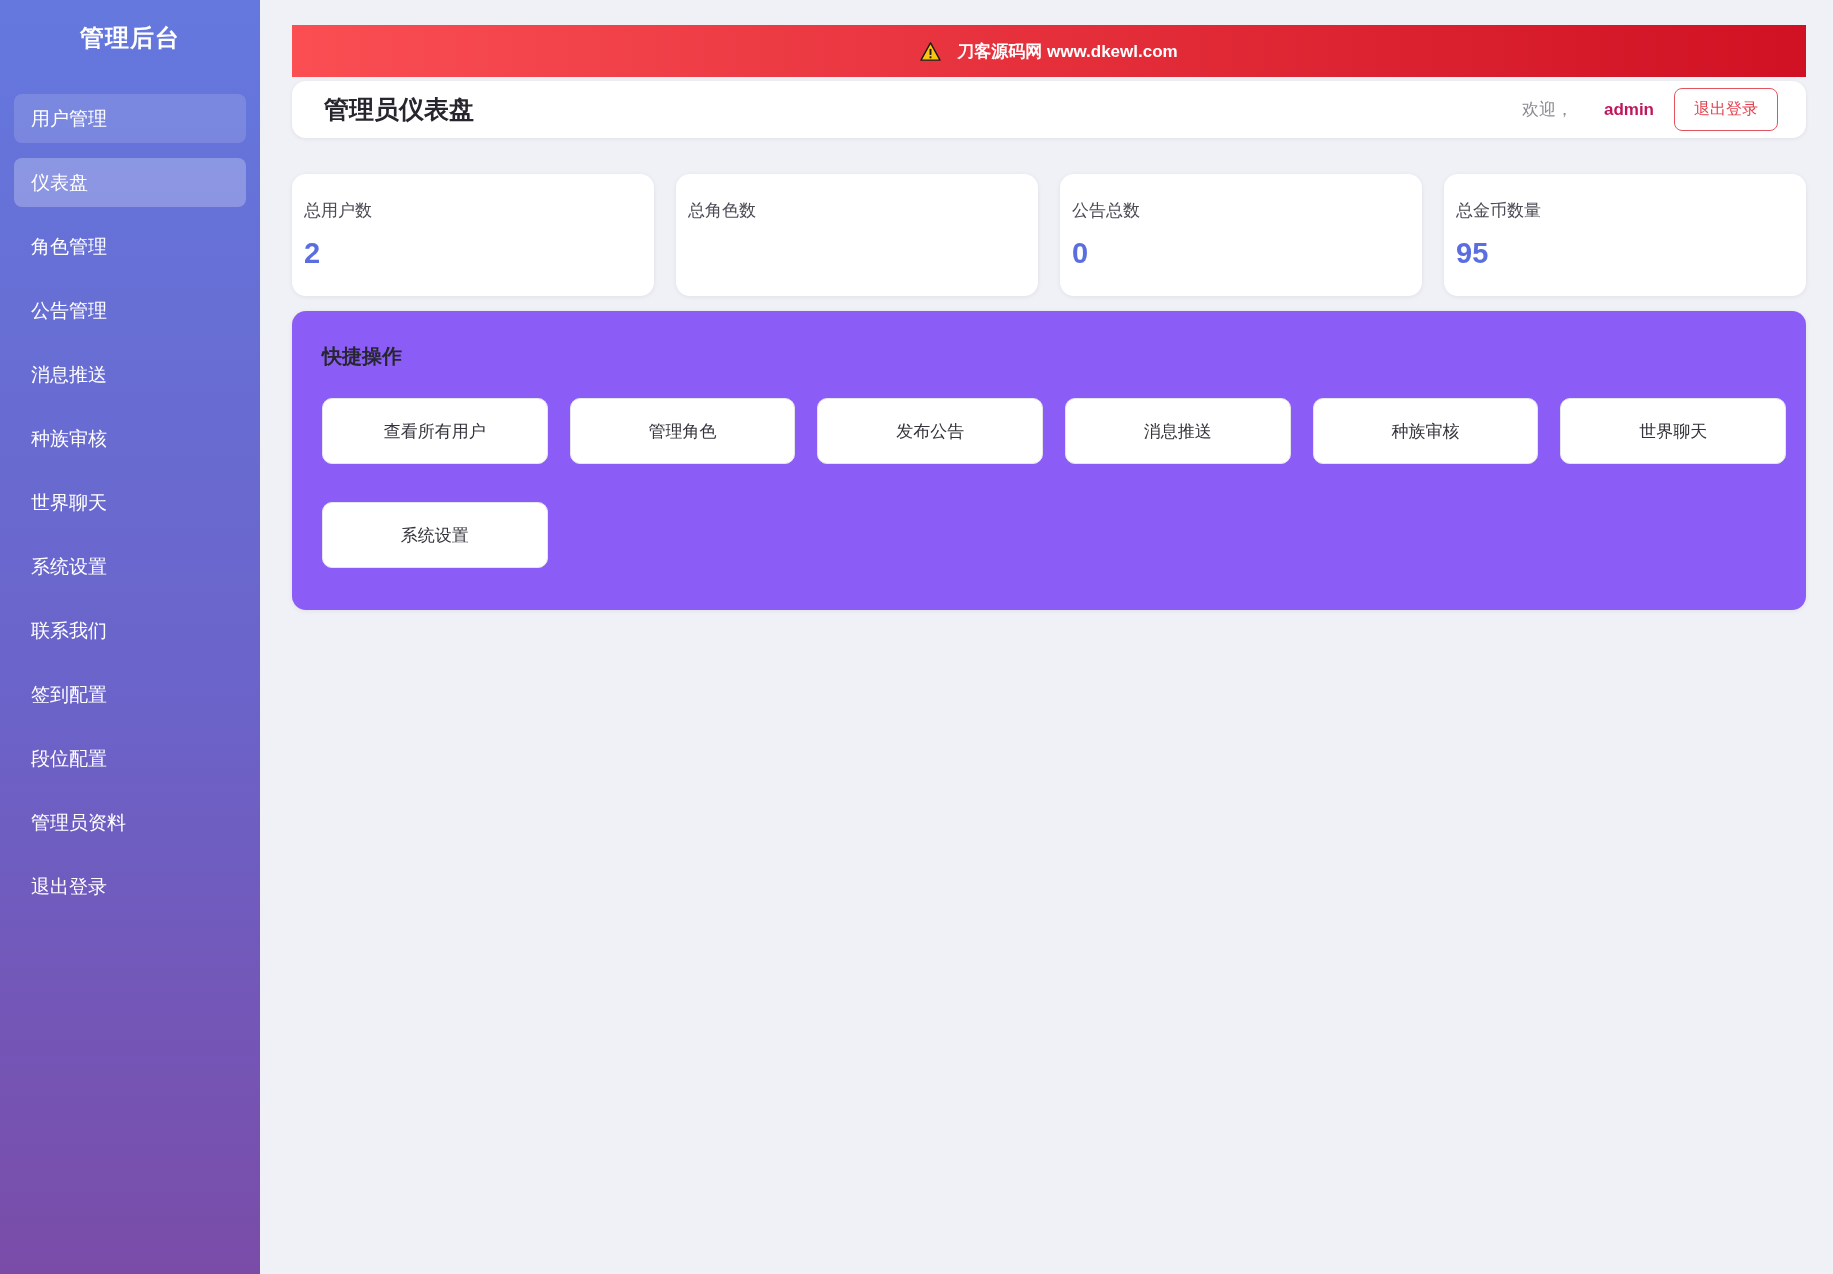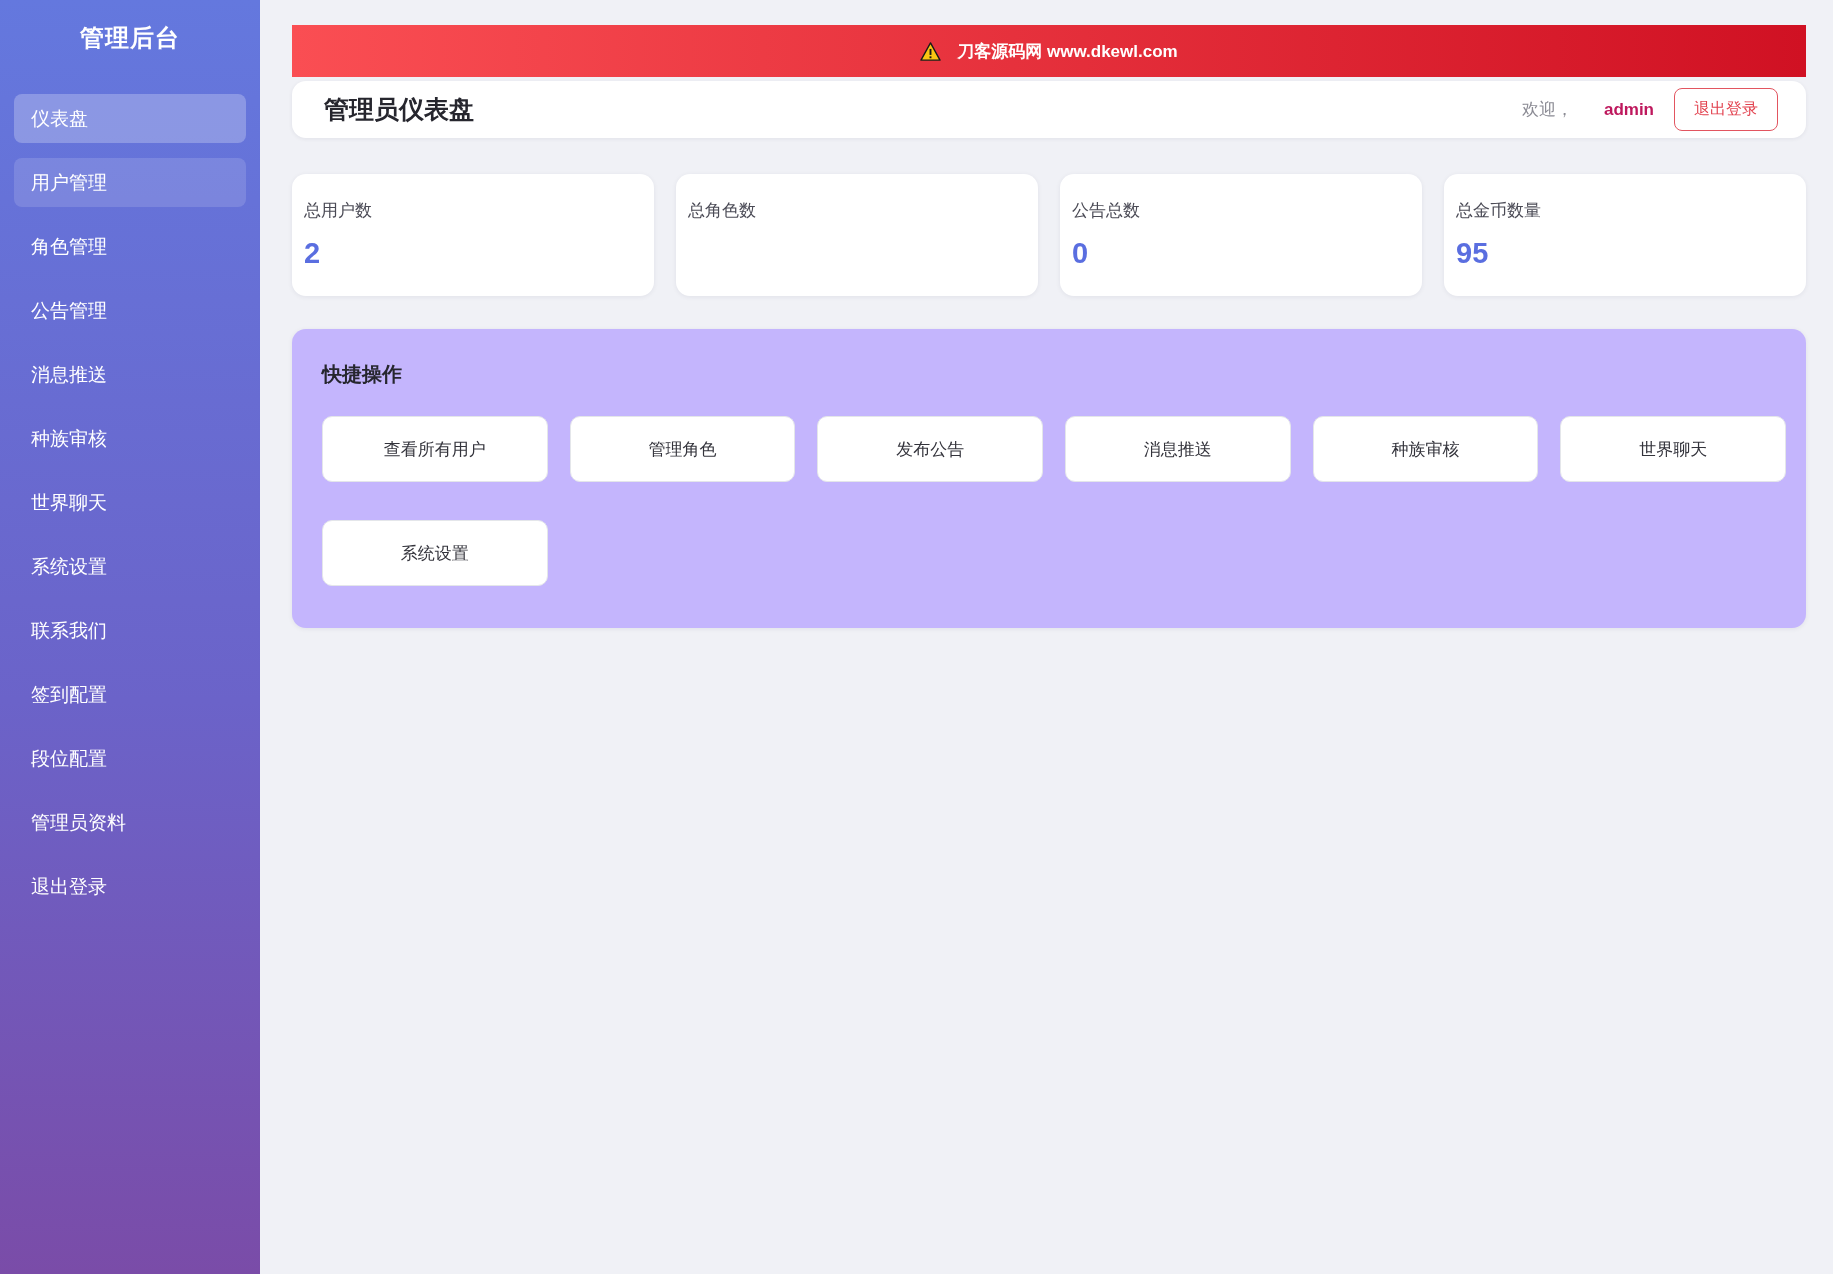--- a/index.html
+++ b/index.html
@@ -108,22 +108,22 @@
   .stat-label { font-size: 17px; color: #4a4a55; }
   .stat-value {
     margin-top: 15px;
     font-size: 29px;
     font-weight: bold;
     color: #5a6ee0;
   }
 
   
   .quick-card {
-    margin-top: 33px;
-    background: #c4b5fd;
+    margin-top: 15px;
+    background: #8b5cf6;
     border-radius: 14px;
     box-shadow: 0 1px 5px rgba(30,35,60,0.07);
     padding: 32px 20px 42px 30px;
   }
   .quick-title {
     font-size: 20px;
     font-weight: bold;
     color: #26262e;
     margin-bottom: 28px;
   }
@@ -146,25 +146,25 @@
     cursor: pointer;
   }
 </style>
 </head>
 <body>
 
 <aside class="sidebar">
   <div class="sidebar-title">管理后台</div>
   <ul class="nav">
 
-  <li class="nav-item active">
+  <li class="nav-item hover">
+        <span>用户管理</span>
+      </li>
+      <li class="nav-item active">
         <span>仪表盘</span>
-      </li>
-      <li class="nav-item hover">
-        <span>用户管理</span>
       </li>
       <li class="nav-item">
         <span>角色管理</span>
       </li>
       <li class="nav-item">
         <span>公告管理</span>
       </li>
       <li class="nav-item">
         <span>消息推送</span>
       </li>

